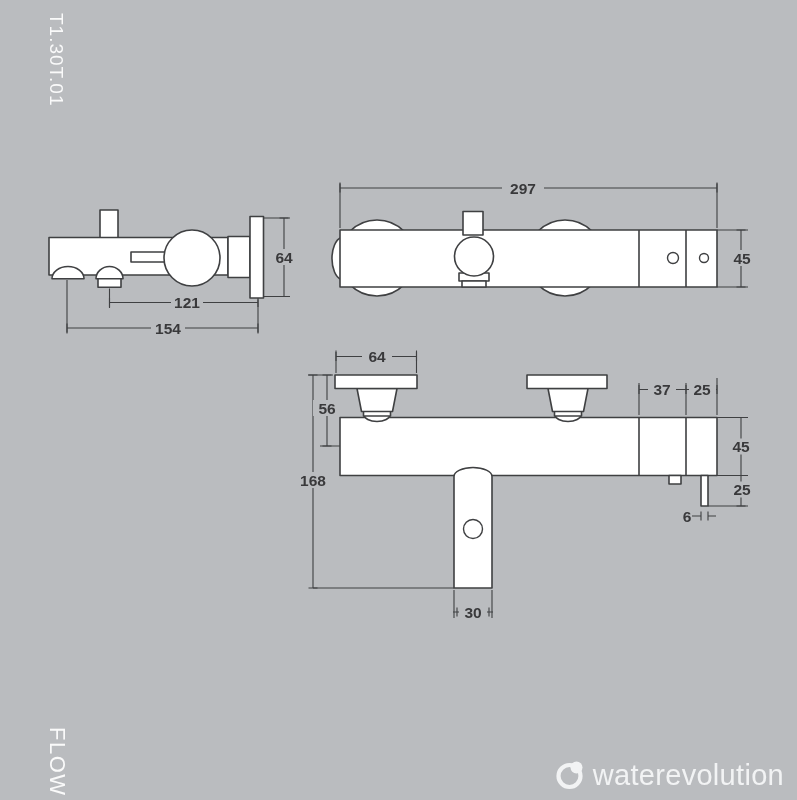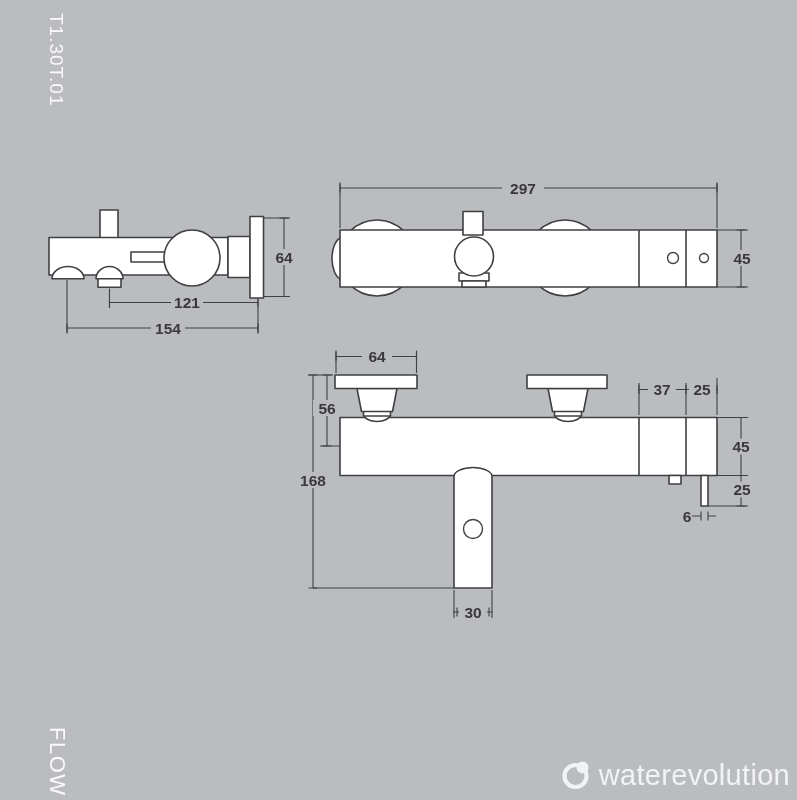--- a/index.html
+++ b/index.html
@@ -22,21 +22,21 @@
   svg.drawing{ position:absolute; left:0; top:0; }
   .shape{ fill:#ffffff; stroke:#3f4042; stroke-width:1.6; stroke-linejoin:round; }
   .thin{ fill:none; stroke:#3f4042; stroke-width:1.1; }
   .dim-text{
     font-family:"Liberation Sans", sans-serif;
     font-size:15.5px; font-weight:600;
     fill:#39393b; text-anchor:middle;
   }
   .labelbg{ fill:#babcbf; stroke:none; }
   .logo{
-    position:absolute; right:7px; bottom:7px;
+    position:absolute; right:13px; bottom:7px;
     display:flex; align-items:center; gap:5px;
     color:#f2f3f4;
   }
   .logo .word{
     font-size:29px; font-weight:300; letter-spacing:0.3px; line-height:1;
   }
 </style>
 </head>
 <body>
 

